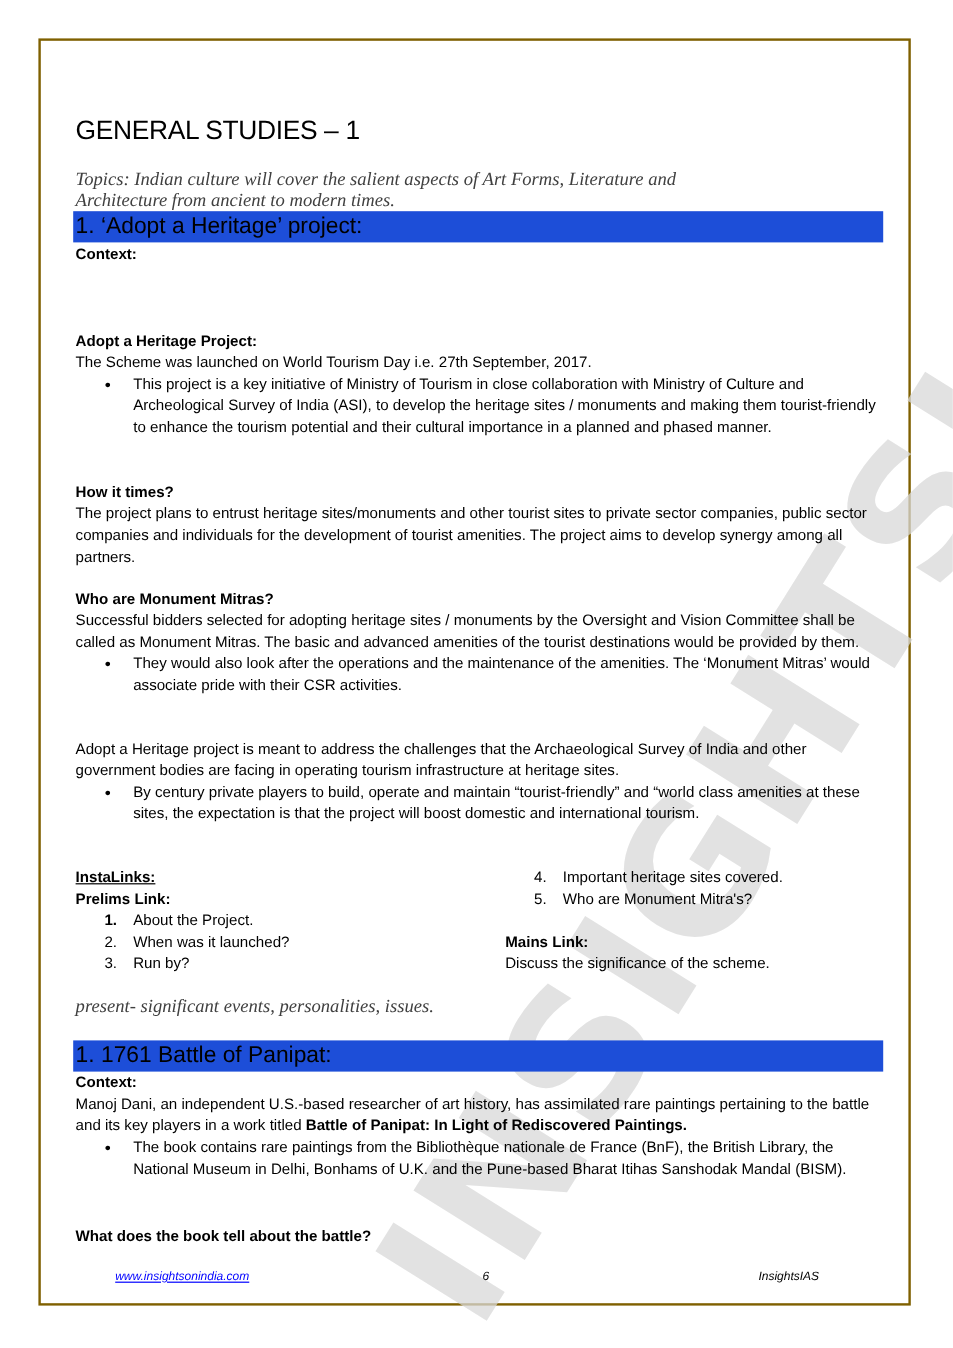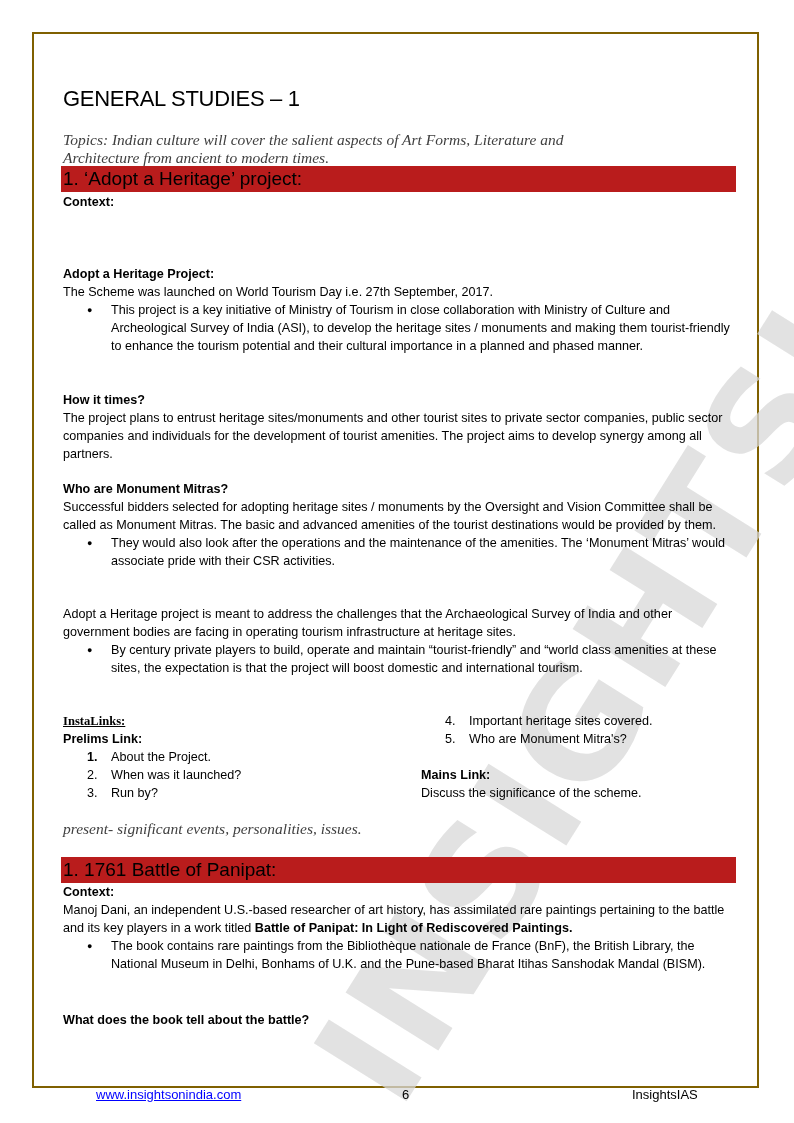--- a/index.html
+++ b/index.html
@@ -1,33 +1,33 @@
 <!DOCTYPE html>
 <html><head>
 <meta charset="utf-8">
 <style>
   html, body { margin:0; padding:0; background:#ffffff; }
   body { width:794px; height:1123px; position:relative; overflow:hidden; font-family:"Liberation Sans", sans-serif; color:#000; }
   .page-border { position:absolute; left:32px; top:32px; width:727px; height:1056px; border:2px solid #7f6000; box-sizing:border-box; }
   .watermark { position:absolute; left:90px; top:520px; font-family:"DejaVu Sans", sans-serif; font-size:150px; font-weight:bold; color:#d9d9d9; opacity:0.75; transform:rotate(-58deg); transform-origin:center; white-space:nowrap; letter-spacing:4px; z-index:0; pointer-events:none; }
   .content { position:absolute; left:63px; top:0; width:670px; z-index:1; font-size:12.6px; line-height:18px; }
-  .abs { position:absolute; left:0; right:0; }
+  .abs { position:absolute; left:0; right:0;margin-top:10px; }
   .gs-title { font-size:22px; line-height:26px; letter-spacing:-0.3px; }
   .topic { color:#404040; font-family:"Liberation Serif", serif; font-style:italic; font-size:15.5px; line-height:18px; }
-  .band { background:#b91c1c; font-size:19px; line-height:26px; padding-left:2px; }
+  .band { background:#1d4ed8; font-size:19px; line-height:26px; padding-left:2px; }
   .bold { font-weight:bold; }
   p { margin:0; }
   ul.bullets { margin:0; padding:0; list-style:none; }
   ul.bullets li { position:relative; padding-left:48px; }
   ul.bullets li::before { content:"●"; position:absolute; left:24px; font-size:9px; top:0; }
-  .u { text-decoration:underline;font-family:Liberation Serif, serif; }
+  .u { text-decoration:underline; }
   ol.links { margin:0; padding:0; list-style:none; }
   ol.links li { position:relative; padding-left:48px; }
   ol.links li .num { position:absolute; left:24px; }
-  .footer { position:absolute; top:1087px; font-size:13px; z-index:1; }
+  .footer { position:absolute; top:1059px; font-size:10px; z-index:1;font-style:italic; }
   .footer a { color:#0000ff; text-decoration:underline; }
 </style>
 </head>
 <body>
 
 <div class="page-border"></div>
 <div class="watermark">INSIGHTSIAS</div>
 
 <div class="content">
 

